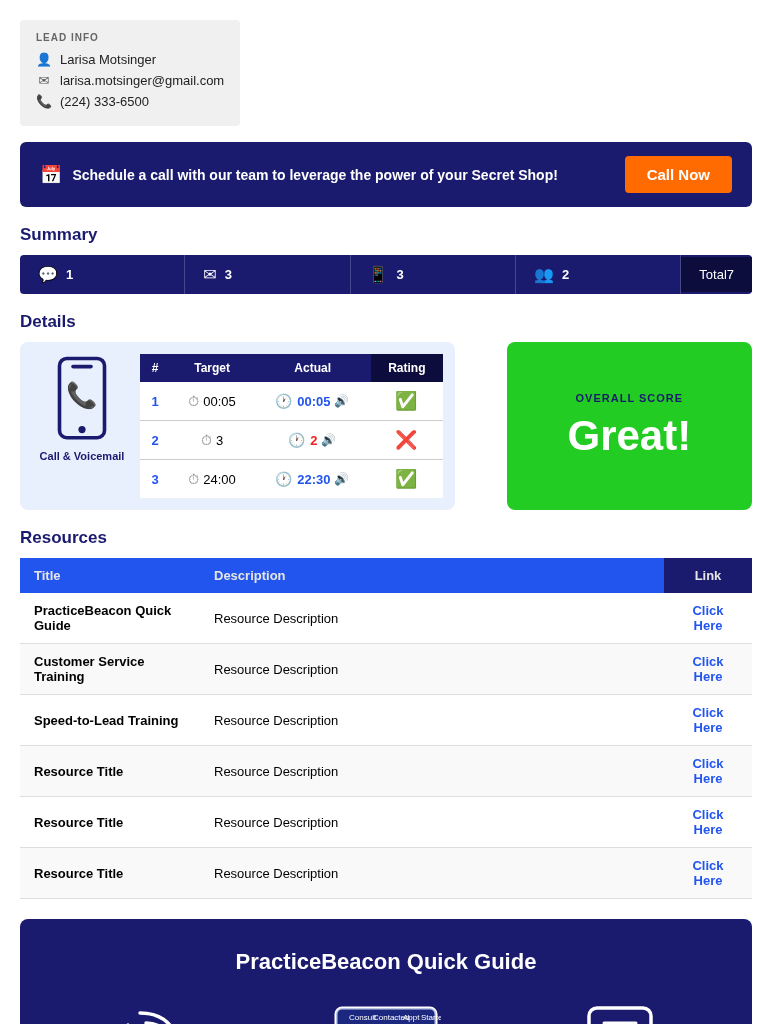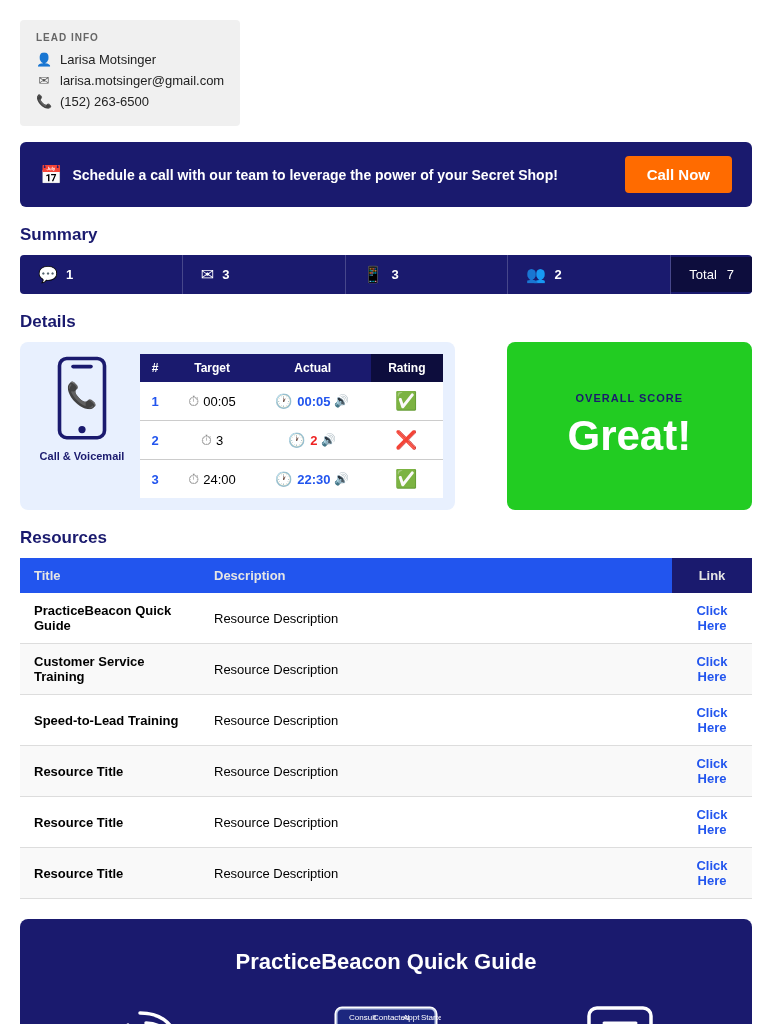--- a/index.html
+++ b/index.html
@@ -20,21 +20,21 @@
     .banner { background: #1a1a6e; color: white; display: flex; align-items: center; justify-content: space-between; padding: 14px 20px; border-radius: 6px; margin-bottom: 18px; }
     .banner-text { display: flex; align-items: center; gap: 10px; font-size: 14px; font-weight: bold; }
     .banner-icon { font-size: 18px; }
     .call-now-btn { background: #ff6b00; color: white; border: none; border-radius: 4px; padding: 10px 22px; font-size: 15px; font-weight: bold; cursor: pointer; white-space: nowrap; }
 
     
     .section-title { font-size: 17px; font-weight: 900; color: #1a1a6e; margin-bottom: 10px; }
     .summary-bar { background: #1a1a6e; color: white; display: flex; align-items: center; border-radius: 4px; overflow: hidden; margin-bottom: 18px; }
     .summary-item { display: flex; align-items: center; gap: 8px; padding: 10px 18px; flex: 1; font-size: 13px; border-right: 1px solid rgba(255,255,255,0.2); }
     .summary-item:last-child { border-right: none; }
-    .summary-total { background: #0d0d3d; padding: 10px 18px; display: flex; align-items: center; gap: 10px; font-size: 13px; white-space: nowrap; }
+    .summary-total { background: #0d0d3d; padding: 10px 18px; display: flex; align-items: center; font-size: 13px; white-space: nowrap; }
     .summary-icon { font-size: 16px; }
     .summary-count { font-weight: bold; }
 
     
     .details-section { margin-bottom: 18px; }
     .details-grid { display: flex; gap: 12px; }
     .details-table-wrap { background: #e8f0fe; border-radius: 8px; padding: 12px; flex: 2; }
     .details-icon-cell { width: 100px; display: flex; flex-direction: column; align-items: center; justify-content: center; gap: 6px; }
     .details-cell-label { font-size: 11px; font-weight: bold; color: #1a1a6e; }
     .details-table { flex: 1; width: 100%; border-collapse: collapse; }
@@ -89,21 +89,21 @@
       <div class="lead-info-row">
         <span class="lead-info-icon">👤</span>
         <span>Larisa Motsinger</span>
       </div>
       <div class="lead-info-row">
         <span class="lead-info-icon">✉</span>
         <span>larisa.motsinger@gmail.com</span>
       </div>
       <div class="lead-info-row">
         <span class="lead-info-icon">📞</span>
-        <span>(152) 263-6500</span>
+        <span>(224) 333-6500</span>
       </div>
     </div>
   </div>
 
   <div class="banner">
     <div class="banner-text">
       <span class="banner-icon">📅</span>
       <span>Schedule a call with our team to leverage the power of your Secret Shop!</span>
     </div>
     <button class="call-now-btn">Call Now</button>
@@ -207,21 +207,21 @@
     </div>
   </div>
 
   <div class="resources-section">
     <div class="section-title">Resources</div>
     <table class="resources-table">
       <thead>
         <tr>
           <th style="width:180px;">Title</th>
           <th>Description</th>
-          <th style="width:80px; text-align:center;">Link</th>
+          <th style="width:88px; text-align:center;">Link</th>
         </tr>
       </thead>
       <tbody id="resources-tbody">
       <tr>
             <td class="title-cell">PracticeBeacon Quick Guide</td>
             <td>Resource Description</td>
             <td class="click-link">Click Here</td>
           </tr>
           <tr>
             <td class="title-cell">Customer Service Training</td>

